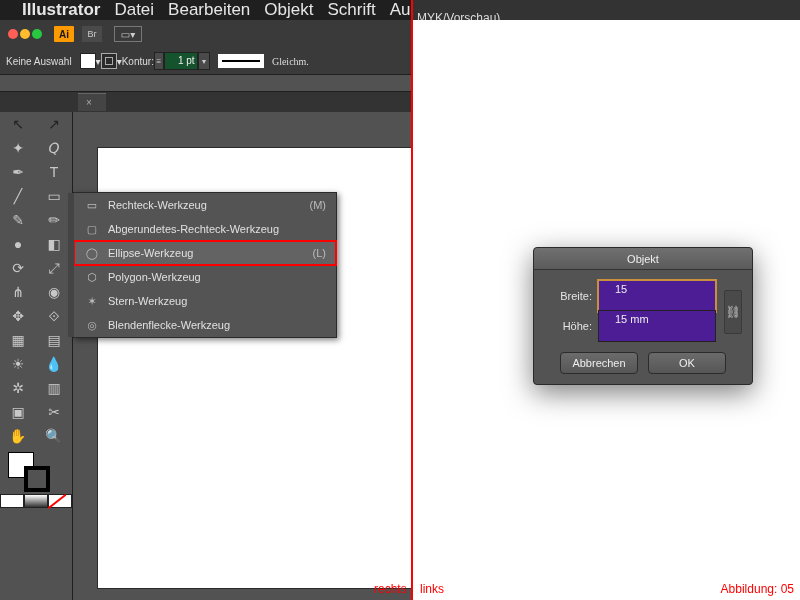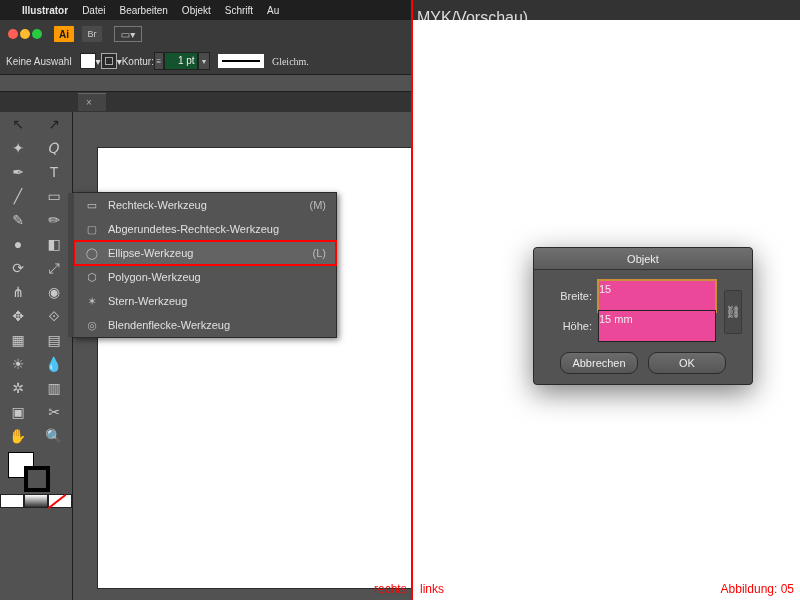--- a/index.html
+++ b/index.html
@@ -6,21 +6,21 @@
   body { width: 800px; height: 600px; background: #fff; position: relative; overflow: hidden; }
   .container { width: 800px; height: 600px; position: relative; }
 
   
   .left-half { position: absolute; left: 0; top: 0; width: 411px; height: 600px; }
   .right-half { position: absolute; left: 413px; top: 0; width: 387px; height: 600px; }
 
   .divider { position: absolute; left: 411px; top: 0; width: 2px; height: 600px; background: #f00; }
 
   
-  .menubar { background: #1f1f1f; height: 20px; color: #e6e6e6; font-size: 10px; display: flex; align-items: center; padding-left: 8px; }
+  .menubar { background: #1f1f1f; height: 20px; color: #e6e6e6; font-size: 17px; display: flex; align-items: center; padding-left: 8px; }
   .menubar span { margin-right: 14px; }
   .menubar .apple { font-size: 13px; }
   .menubar .appname { font-weight: bold; }
 
   
   .winchrome { background: #3a3a3a; height: 28px; display: flex; align-items: center; padding-left: 8px; gap: 2px; }
   .tl-dot { width: 10px; height: 10px; border-radius: 50%; }
   .tl-red { background: #ff5f57; }
   .tl-yellow { background: #febc2e; }
   .tl-green { background: #28c840; }
@@ -70,34 +70,34 @@
 
   
   .flyout { position: absolute; left: 73px; top: 192px; width: 264px; background: #545454; border: 1px solid #2a2a2a; box-shadow: 2px 2px 6px rgba(0,0,0,0.5); }
   .flyout-handle { position: absolute; left: -6px; top: 0; width: 6px; height: 100%; background: #444; }
   .fly-item { height: 24px; display: flex; align-items: center; color: #e0e0e0; font-size: 11px; padding: 0 10px; }
   .fly-item .fi-icon { width: 16px; margin-right: 8px; display: inline-flex; justify-content: center; color: #bbb; }
   .fly-item .fi-short { margin-left: auto; color: #bbb; }
   .fly-item.sel { background: #636363; outline: 2px solid #ff0000; outline-offset: -1px; }
 
   
-  .right-tabbar { background: #333; height: 36px; display: flex; align-items: center; font-size: 16px; color: #ddd; padding-left: 4px; }
+  .right-tabbar { background: #333; height: 36px; display: flex; align-items: center; font-size: 12px; color: #ddd; padding-left: 4px; }
   .right-canvas { position: absolute; top: 20px; left: 0; right: 0; bottom: 0; background: #fff; }
 
   
   .dlg { position: absolute; left: 533px; top: 247px; width: 220px; background: #535353; border: 1px solid #2a2a2a; box-shadow: 0 8px 28px rgba(0,0,0,0.5); font-size: 11px; color: #e4e4e4; border-radius: 4px; }
   .dlg-title { background: linear-gradient(#707070,#5b5b5b); height: 22px; text-align: center; line-height: 22px; font-size: 11px; border-bottom: 1px solid #333; color: #eee; border-top-left-radius: 4px; border-top-right-radius: 4px; }
   .dlg-body { padding: 14px 12px 10px 12px; }
   .dlg-row { display: flex; align-items: center; height: 24px; margin-bottom: 6px; }
   .dlg-row label { width: 46px; text-align: right; margin-right: 6px; }
-  .dlg-input { flex: 1; height: 32px; background: #ec4899; border: 1px solid #222; color: #eee; padding-left: 0; line-height: 16px; }
+  .dlg-input { flex: 1; height: 32px; background: #4c1d95; border: 1px solid #222; color: #eee; padding-left: 16px; line-height: 16px; }
   .dlg-input.focus { border: 1px solid #c98f3a; box-shadow: 0 0 0 1px #c98f3a; }
   .link-wrap { position: absolute; right: 10px; top: 42px; width: 18px; height: 44px; display: flex; align-items: center; justify-content: center; color: #ccc; border: 1px solid #3a3a3a; background: #4a4a4a; font-size: 12px; border-radius: 2px; }
   .dlg-btns { display: flex; justify-content: center; gap: 10px; margin-top: 14px; }
-  .dlg-btn { width: 78px; height: 22px; background: linear-gradient(#6b6b6b,#565656); border: 1px solid #2b2b2b; color: #eee; font-size: 11px; border-radius: 9px; cursor: pointer; }
+  .dlg-btn { width: 78px; height: 22px; background: linear-gradient(#6b6b6b,#565656); border: 1px solid #2b2b2b; color: #eee; font-size: 11px; border-radius: 4px; cursor: pointer; }
 
   
   .redlbl { position: absolute; bottom: 4px; color: #f00; font-size: 12px; }
   .redlbl.rechts { left: 374px; }
   .redlbl.links { left: 420px; }
   .redlbl.abb { right: 6px; text-align: center; }
 </style>
 </head>
 <body>
 

